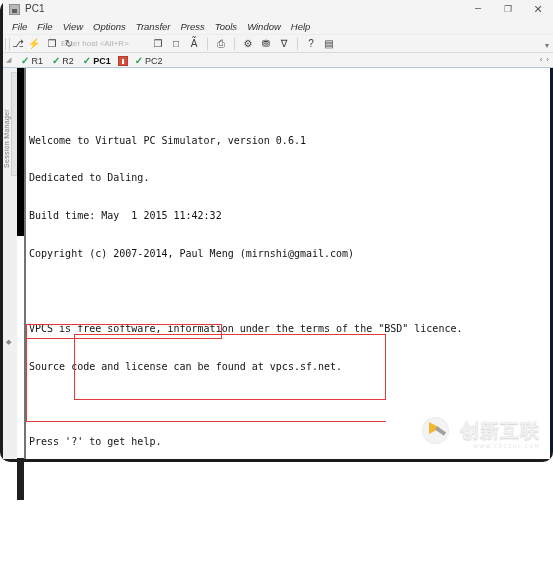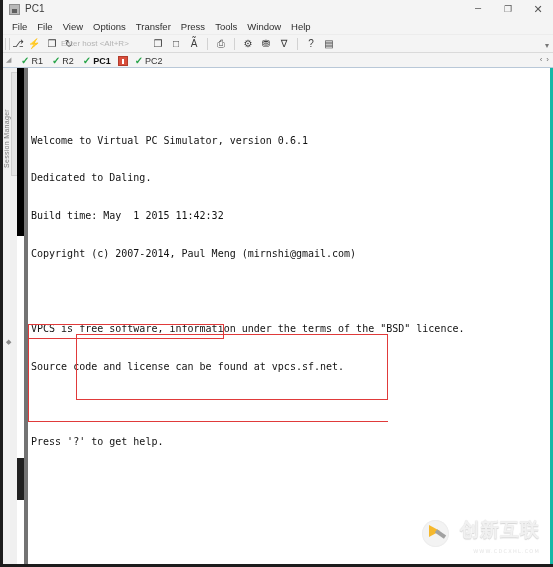--- a/index.html
+++ b/index.html
@@ -11,25 +11,26 @@
     width: 553px;
     height: 567px;
     overflow: hidden;
     font-family: "Liberation Sans", sans-serif;
     -webkit-font-smoothing: none;
   }
 
   #app {
     position: relative;
     width: 553px;
-    height: 567px;
-    background: #14b8a6;
+    height: 462px;
+    background: #0f172a;
     box-sizing: border-box;
     border-left: 3px solid #1c1c1c;
     border-bottom: 3px solid #1c1c1c;
+    border-radius: 10px;
   }
 
   
   .titlebar {
     position: absolute;
     left: 0; top: 0;
     width: 550px;
     height: 19px;
     background: #f4f4f4;
     border-bottom: 1px solid #e6e6e6;
@@ -86,20 +87,21 @@
     position: absolute;
     left: 0; top: 19px;
     width: 550px;
     height: 16px;
     background: #f4f4f4;
     display: flex;
     align-items: flex-end;
     padding-left: 4px;
     box-sizing: border-box;
     border-bottom: 1px solid #ececec;
+    font-style: italic;
   }
   .menu-item {
     font-size: 9.5px;
     color: #2e2e2e;
     padding: 0 5px;
     line-height: 14px;
     white-space: nowrap;
   }
 
   
@@ -292,21 +294,21 @@
     background: #1f1f1f;
   }
 
   
   .terminal {
     position: absolute;
     left: 21px; top: 68px;
     right: 3px;
     bottom: 0;
     background: #ffffff;
-    border-left: 4px solid #737373;
+    border-left: 2px solid #737373;
     overflow: hidden;
   }
   .term-lines {
     position: absolute;
     left: 3px; top: 4px;
     right: 0;
     font-family: "DejaVu Sans Mono", "Liberation Mono", monospace;
     font-size: 10px;
     line-height: 12.55px;
     color: #121212;
@@ -340,21 +342,21 @@
     letter-spacing: 0.2px;
   }
 
   
   .watermark {
     position: absolute;
     right: 10px;
     bottom: 14px;
     height: 30px;
     display: flex;
-    align-items: flex-start;
+    align-items: center;
     gap: 11px;
     opacity: 0.92;
   }
   .wm-logo {
     position: relative;
     width: 27px; height: 27px;
     border-radius: 50%;
     background: #f2f2f2;
     box-shadow: 0 0 0 1px #ececec inset;
   }

